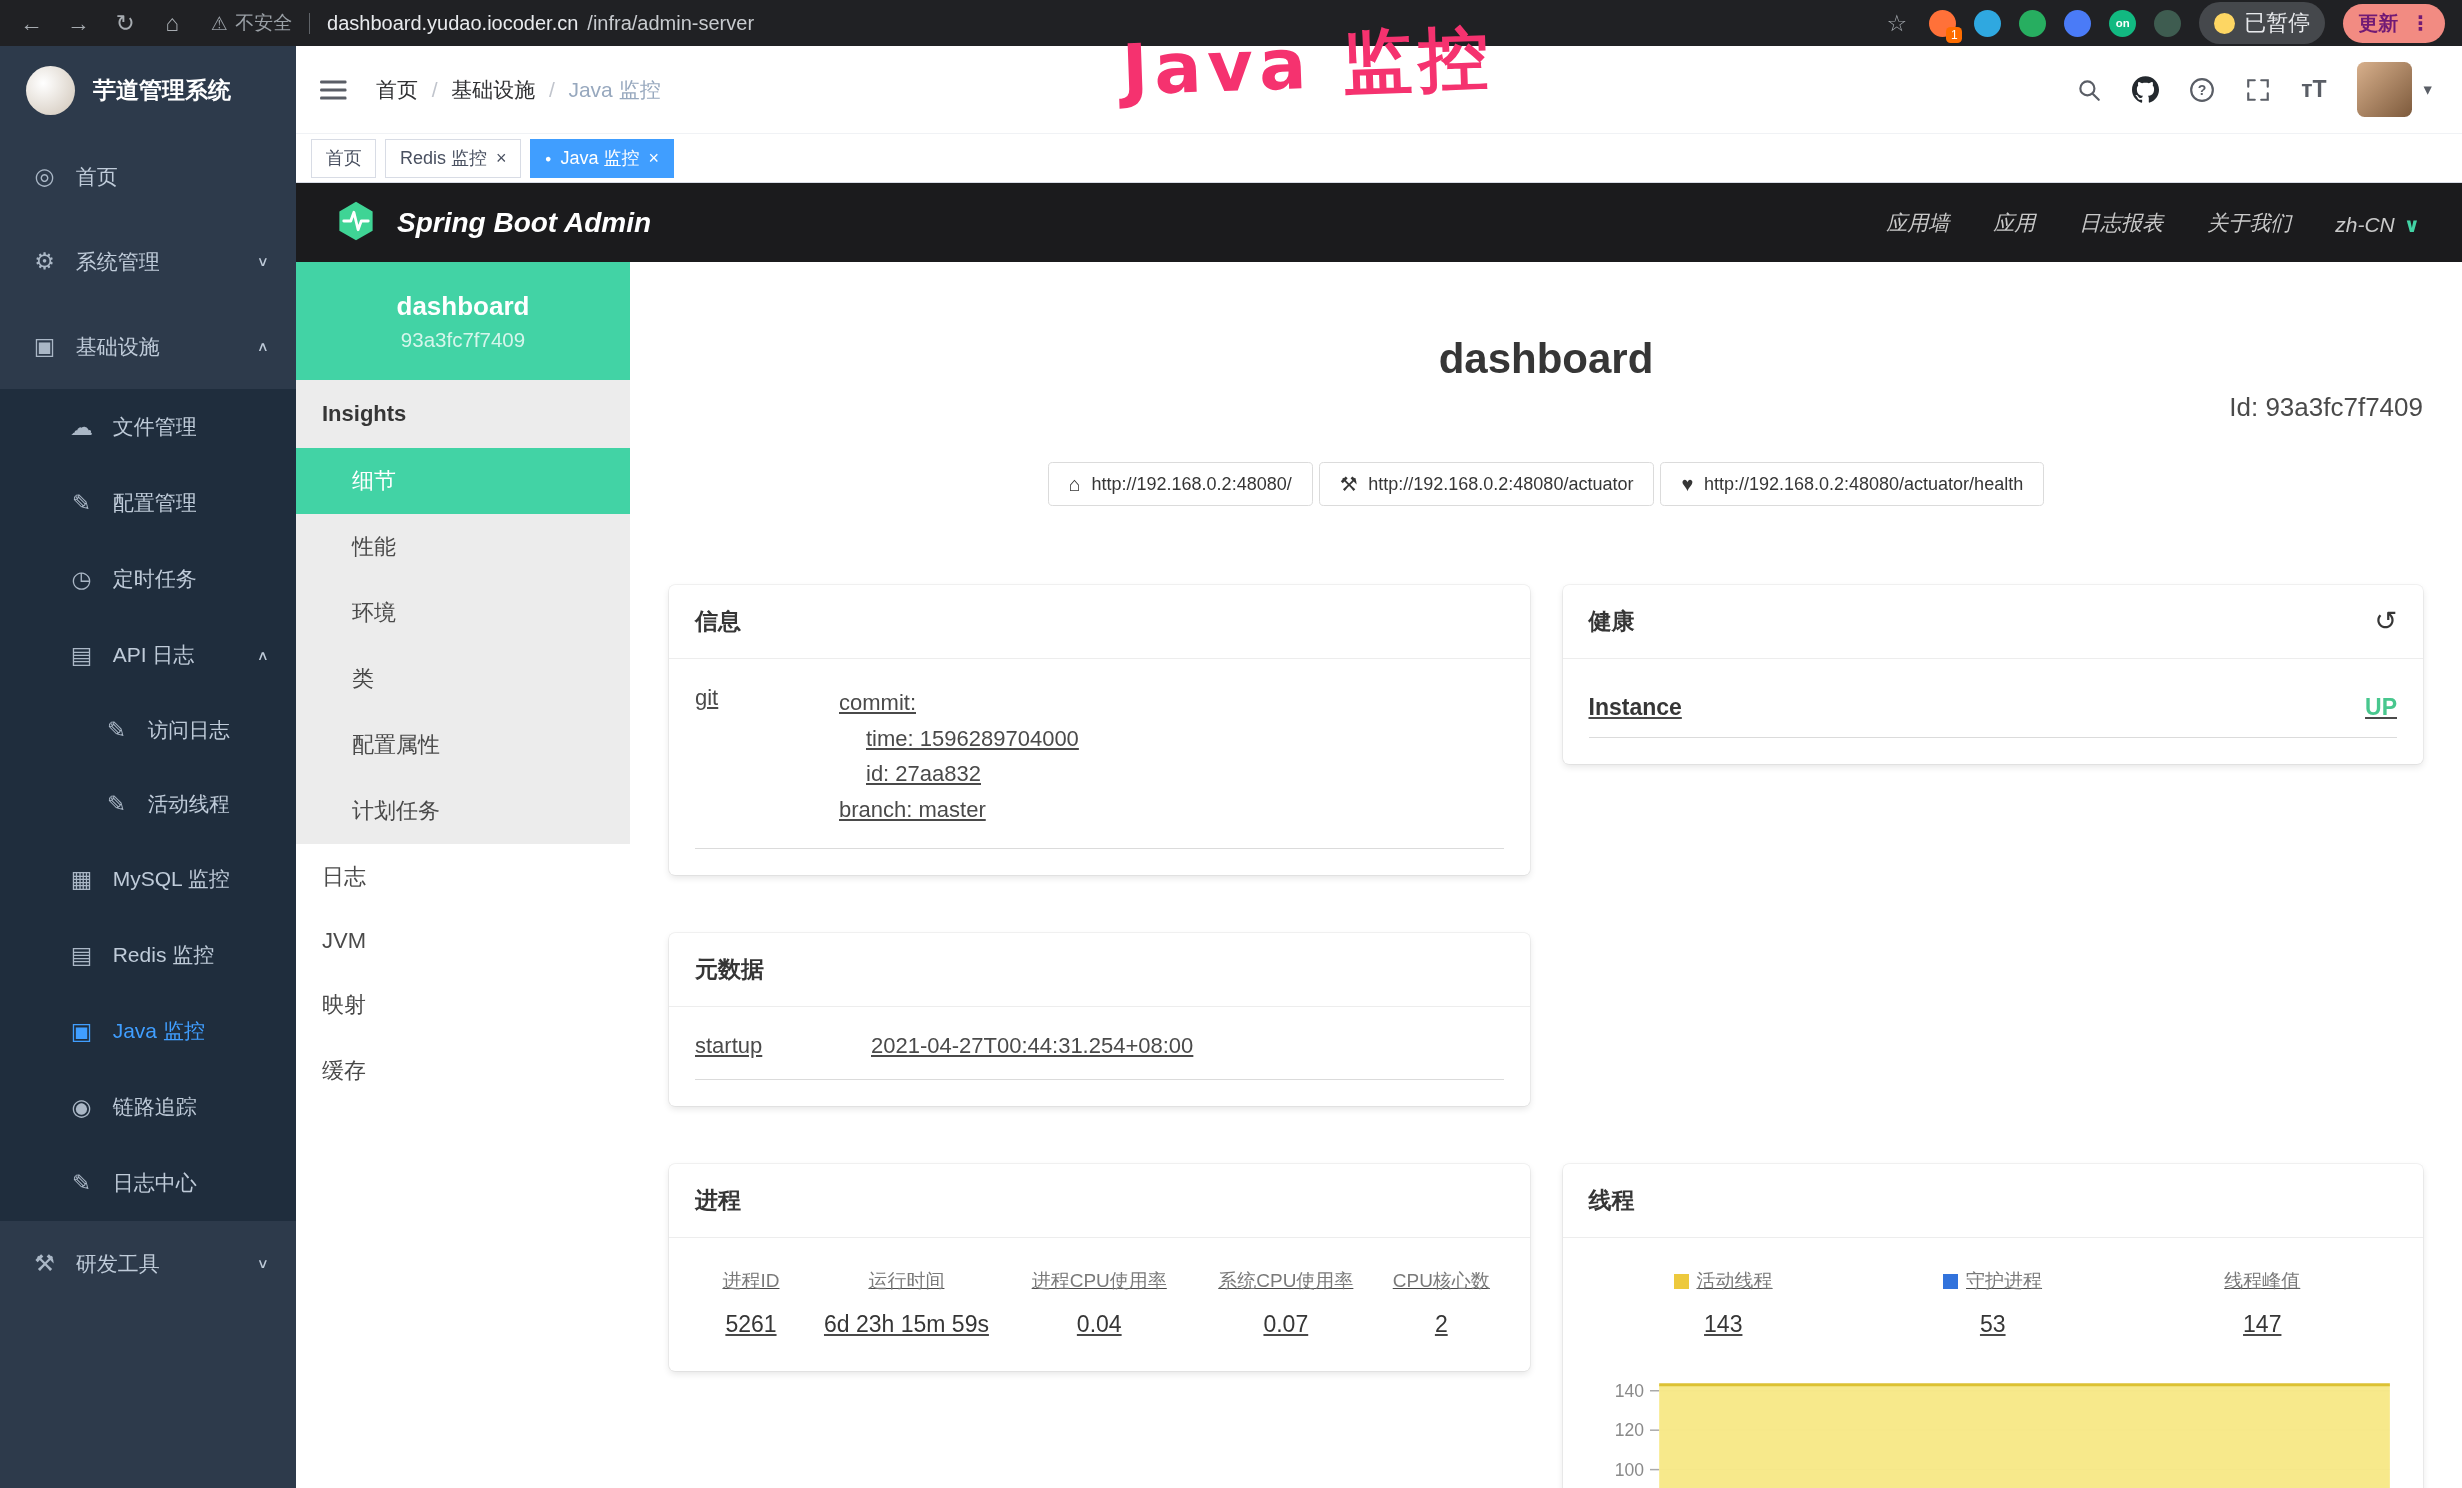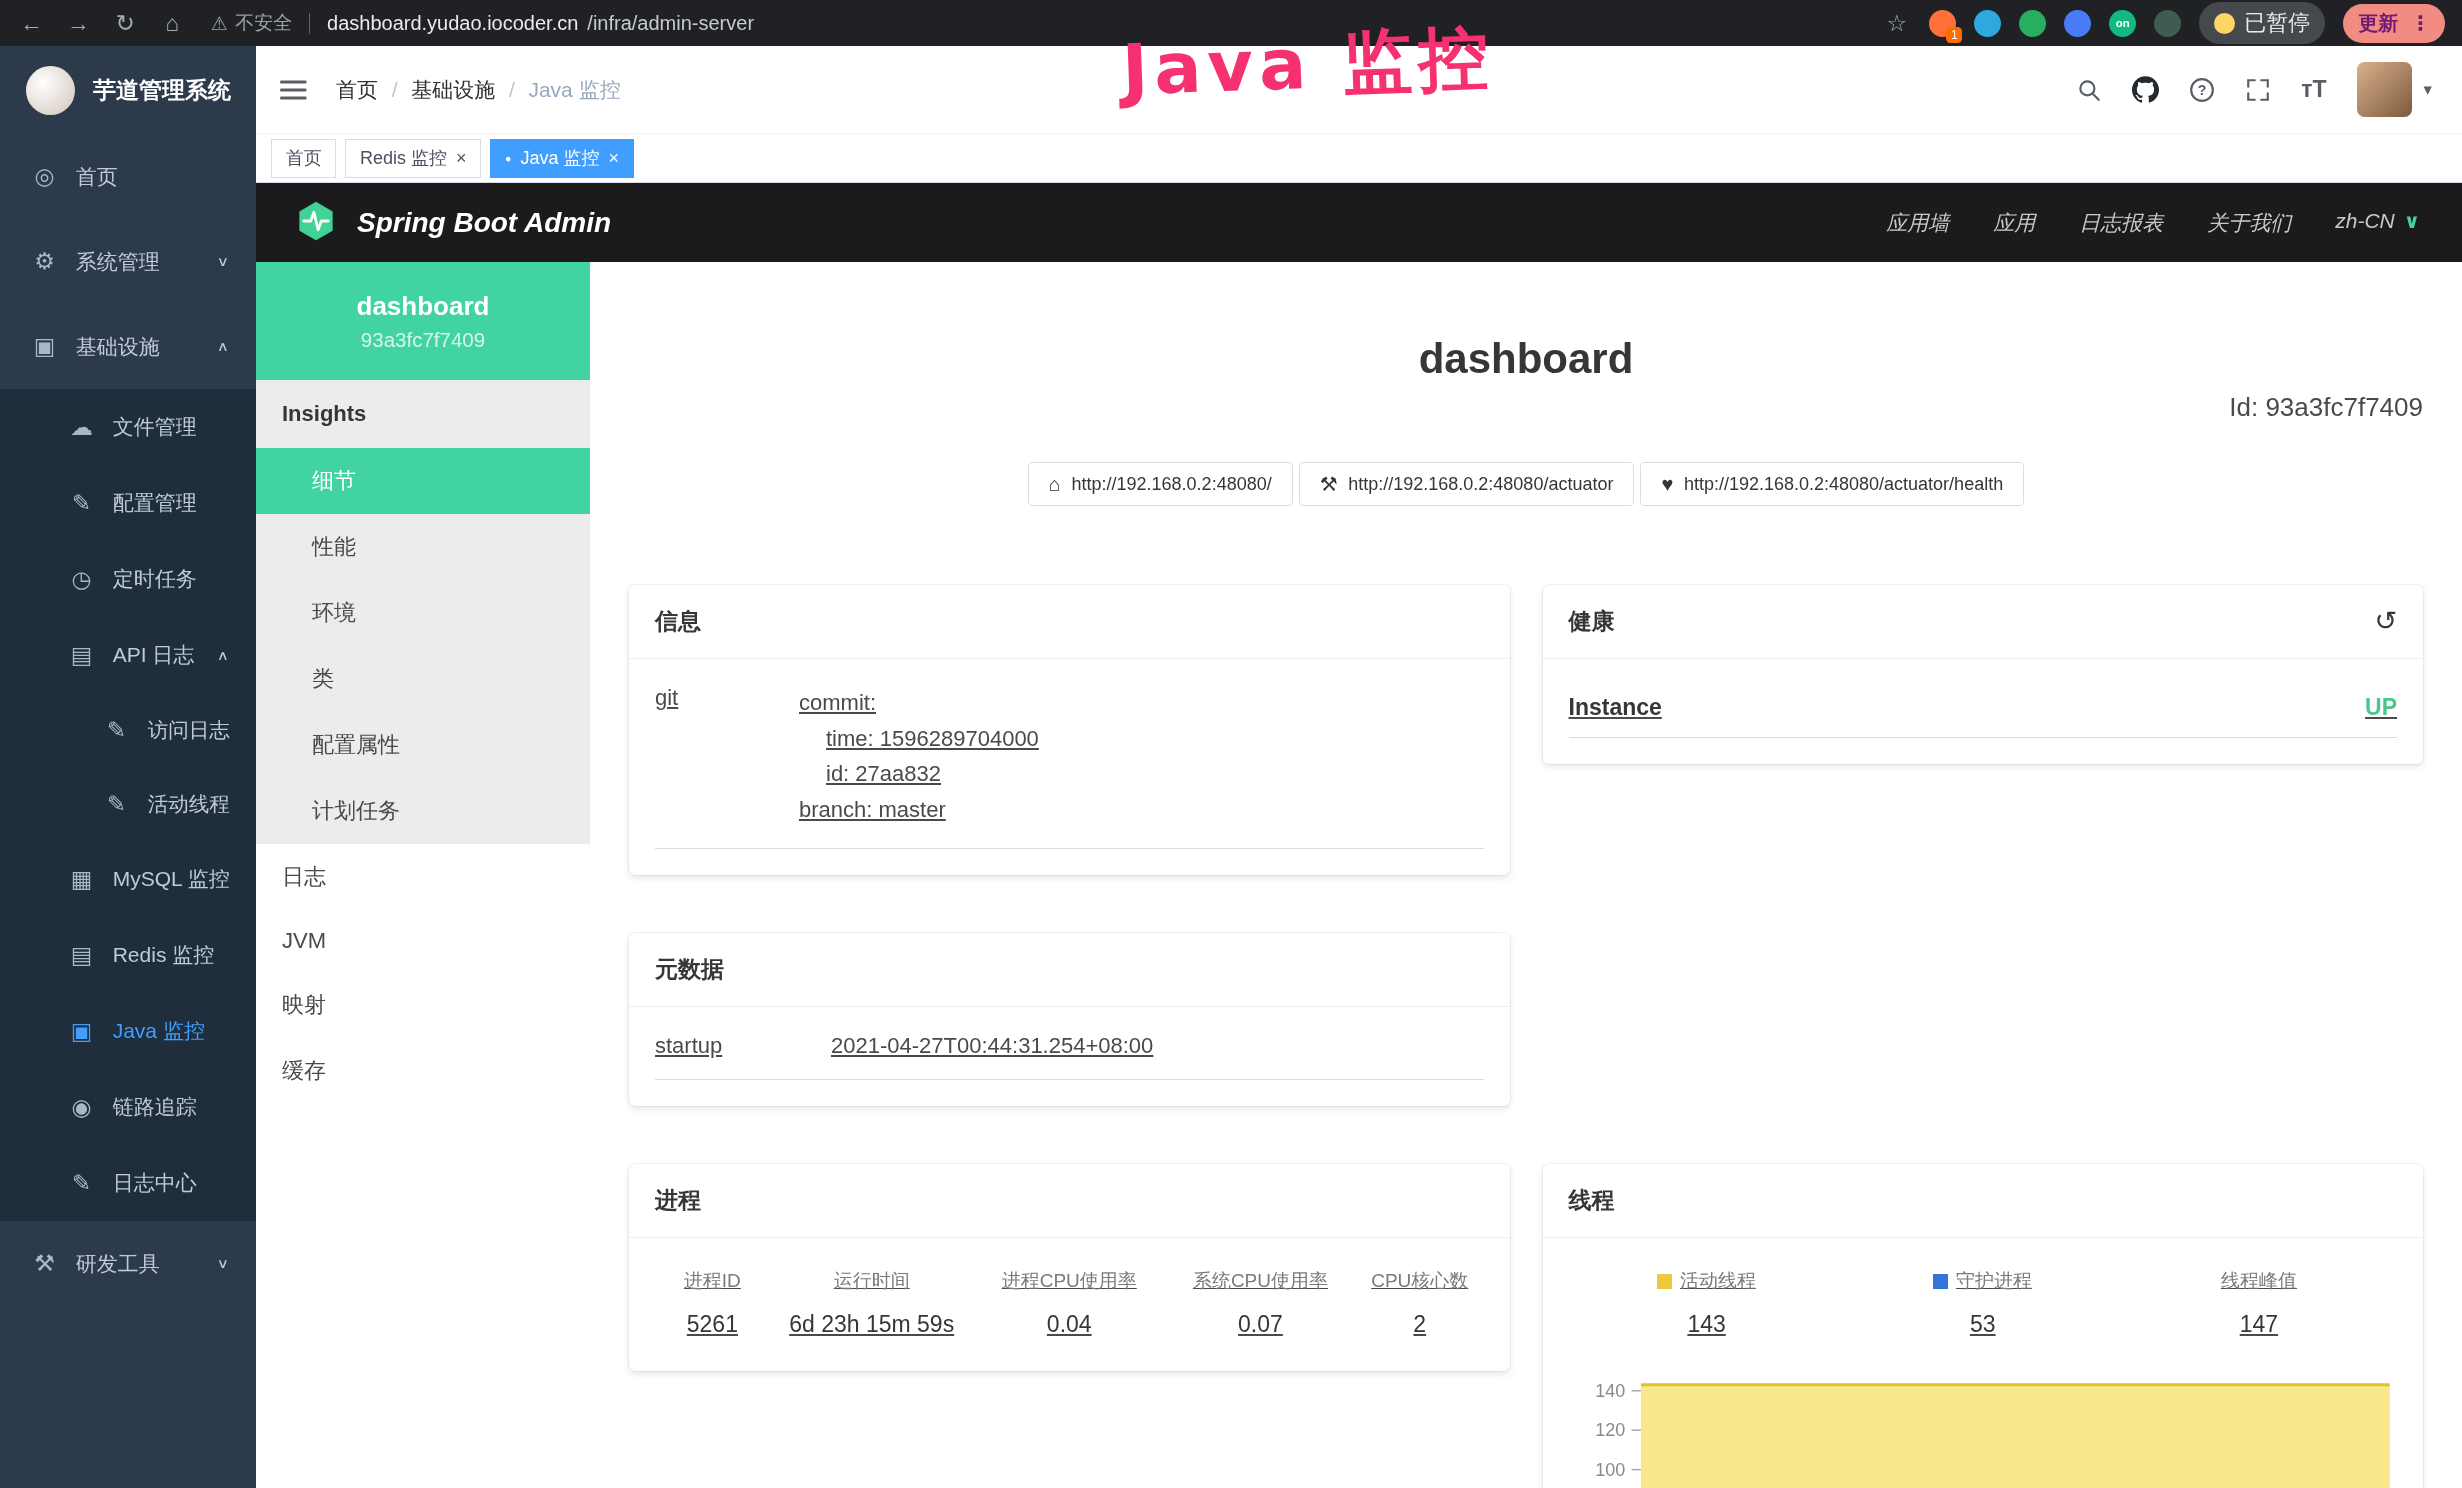--- a/index.html
+++ b/index.html
@@ -17,21 +17,21 @@
   .browser-right { display:flex; align-items:center; gap:18px; }
   .ext-dot { width:27px; height:27px; border-radius:50%; position:relative; display:flex; align-items:center; justify-content:center; cursor:pointer; }
   .ext-badge { position:absolute; right:-6px; bottom:-6px; background:#ff6d00; color:#fff; font-size:12px; border-radius:4.6px; padding:0.8px 4.6px; }
   .ext-label { font-size:11.4px; color:#fff; font-weight:700; }
   .pill-paused { background:#45484c; border-radius:758px; padding:6px 15px; display:flex; gap:9px; align-items:center; font-size:22px; color:#e8eaed; cursor:pointer; }
   .face { width:21px; height:21px; border-radius:50%; background:#fdd663; }
   .pill-update { background:#f28b82; border-radius:758px; padding:6px 15px; display:flex; gap:12px; align-items:center; color:#701a75; font-size:20px; font-weight:700; cursor:pointer; }
 
   
   .app-shell { display:flex; height:1443px; }
-  .sidebar { width:256px; background:#2d3a4b; color:#bfcbd9; flex-shrink:0; display:flex; flex-direction:column; }
+  .sidebar { width:296px; background:#2d3a4b; color:#bfcbd9; flex-shrink:0; display:flex; flex-direction:column; }
   .logo-row { height:88px; display:flex; align-items:center; gap:18px; padding-left:26px; flex-shrink:0; }
   .logo-avatar { width:49px; height:49px; border-radius:50%; background:radial-gradient(circle at 35% 35%, #ffffff, #cfc4b6); flex-shrink:0; }
   .logo-title { color:#fff; font-weight:700; font-size:23px; white-space:nowrap; }
   .menu { flex:1; font-size:21px; overflow:hidden; }
   .menu-item { display:flex; align-items:center; gap:16.7px; height:85px; padding-left:30px; cursor:pointer; }
   .mi-icon { width:29px; text-align:center; font-size:23px; color:#aab7c6; flex-shrink:0; }
   .mi-chevron { margin-left:auto; margin-right:27px; font-size:16.7px; color:#bfcbd9; transform:scaleY(.8); }
   .submenu { background:#1f2d3d; }
   .submenu .menu-item { height:76px; padding-left:67px; }
   .submenu .menu-item.lvl2 { padding-left:102px; height:74px; font-size:20.5px; }
@@ -57,21 +57,21 @@
   .tab-bar { height:49px; background:#fff; border-bottom:0.8px solid #d8dce5; box-shadow:0 0.8px 2.3px rgba(0,21,41,.08); display:flex; align-items:center; gap:9px; padding:0 15px; flex-shrink:0; }
   .tab { height:39px; display:flex; align-items:center; gap:9px; padding:0 13.7px; border:0.8px solid #d8dce5; background:#fff; color:#495060; font-size:18px; cursor:pointer; }
   .tab.active { background:#409EFF; border-color:#409EFF; color:#fff; }
   .tab .dot { font-size:10.6px; line-height:1; }
   .tab .close { font-size:18px; line-height:1; }
 
   
   .sba { flex:1; display:flex; flex-direction:column; min-height:0; }
   .sba-header { height:79px; background:#1b1b1d; display:flex; align-items:center; padding:0 42px 0 39px; gap:20px; flex-shrink:0;font-style:italic; }
   .sba-brand { color:#fff; font-size:28px; font-weight:700; white-space:nowrap; }
-  .sba-nav { margin-left:auto; display:flex; gap:44px; align-items:flex-start; color:#c9c9c9; font-size:21px; }
+  .sba-nav { margin-left:auto; display:flex; gap:44px; align-items:flex-end; color:#c9c9c9; font-size:21px; }
   .sba-nav-item { cursor:pointer; white-space:nowrap; }
   .sba-lang { display:flex; gap:9px; align-items:center; cursor:pointer; }
   .lang-caret { color:#42d3a5; font-weight:700; font-size:20px; }
 
   .sba-body { flex:1; display:flex; min-height:0; }
   .sba-sidebar { width:334px; flex-shrink:0; background:#fff; }
   .instance-header { height:118px; background:#42d3a5; color:#fff; display:flex; flex-direction:column; align-items:center; justify-content:center; gap:6px; cursor:pointer; }
   .instance-name { font-size:26px; font-weight:700; }
   .instance-id { font-size:20.5px; color:rgba(255,255,255,.78); }
   .insights-block { background:#ececec; }

